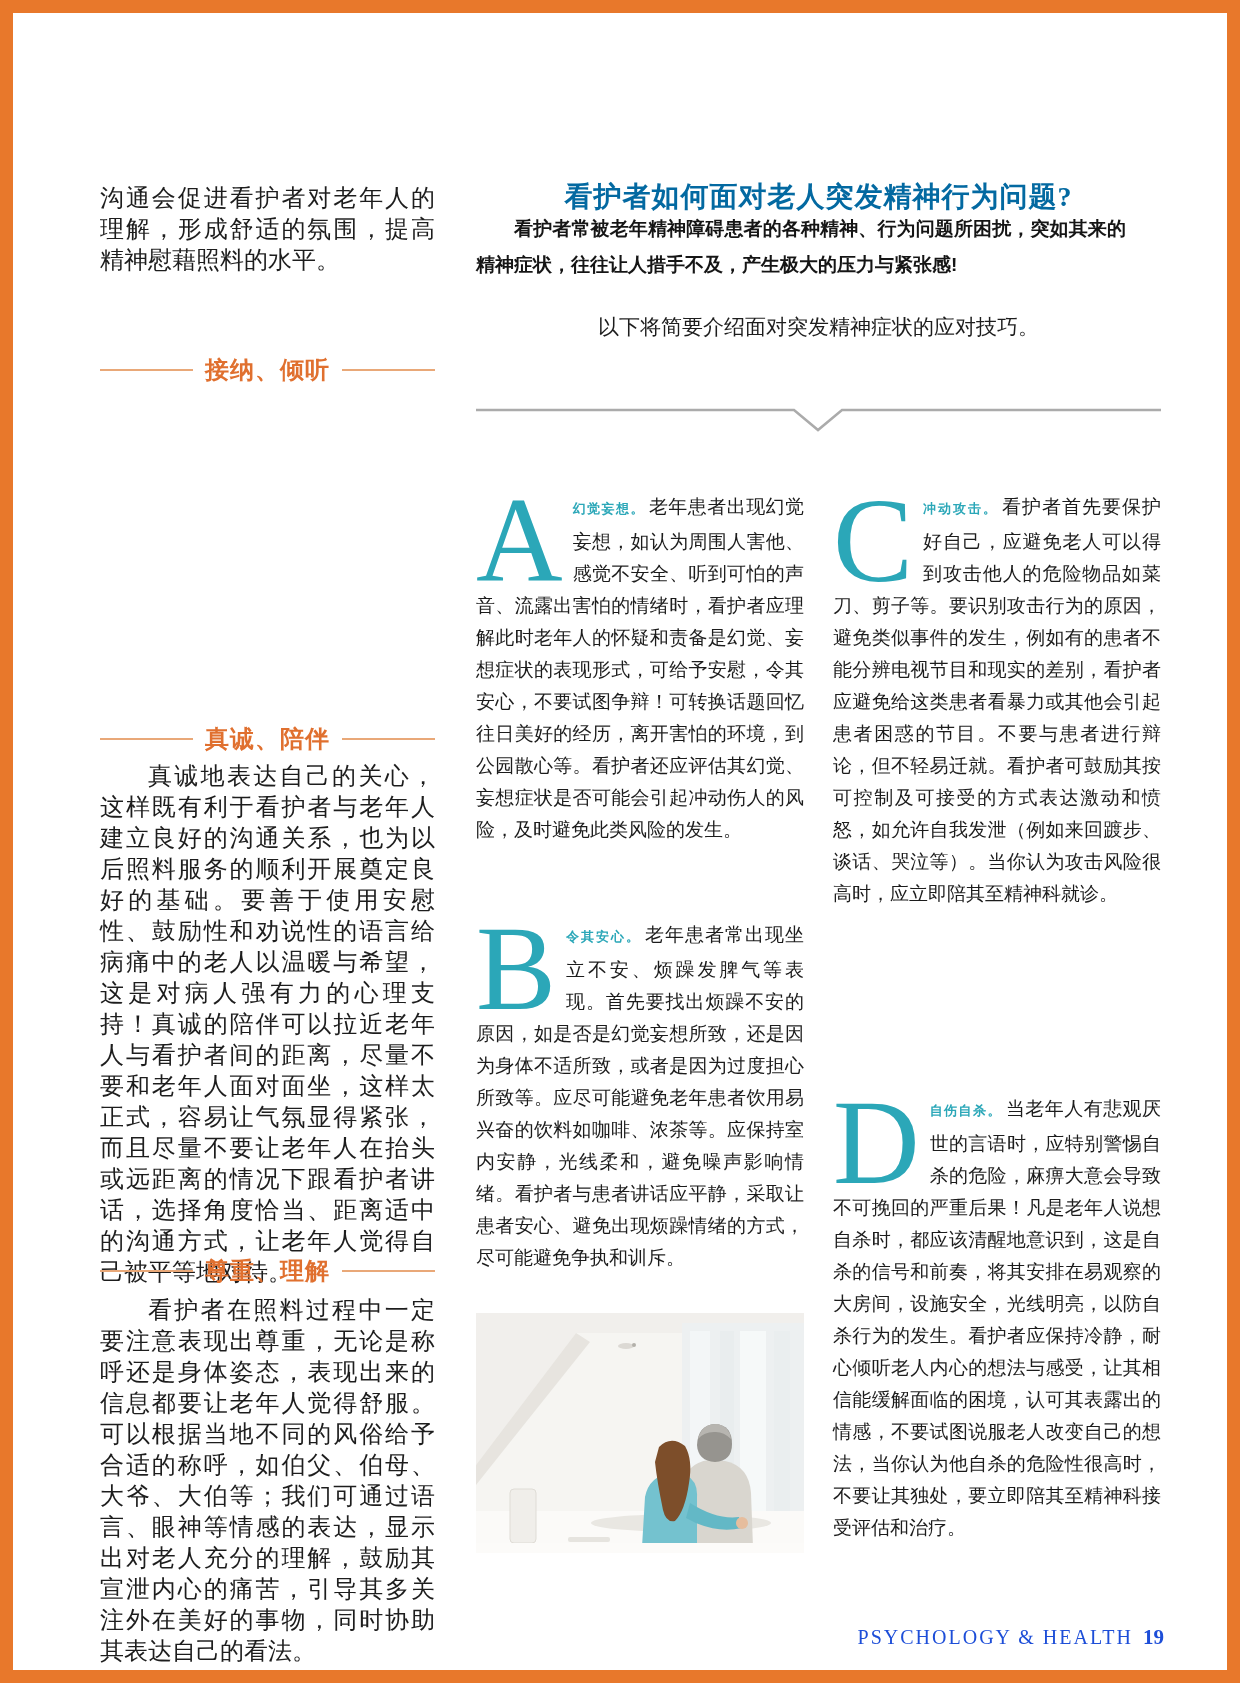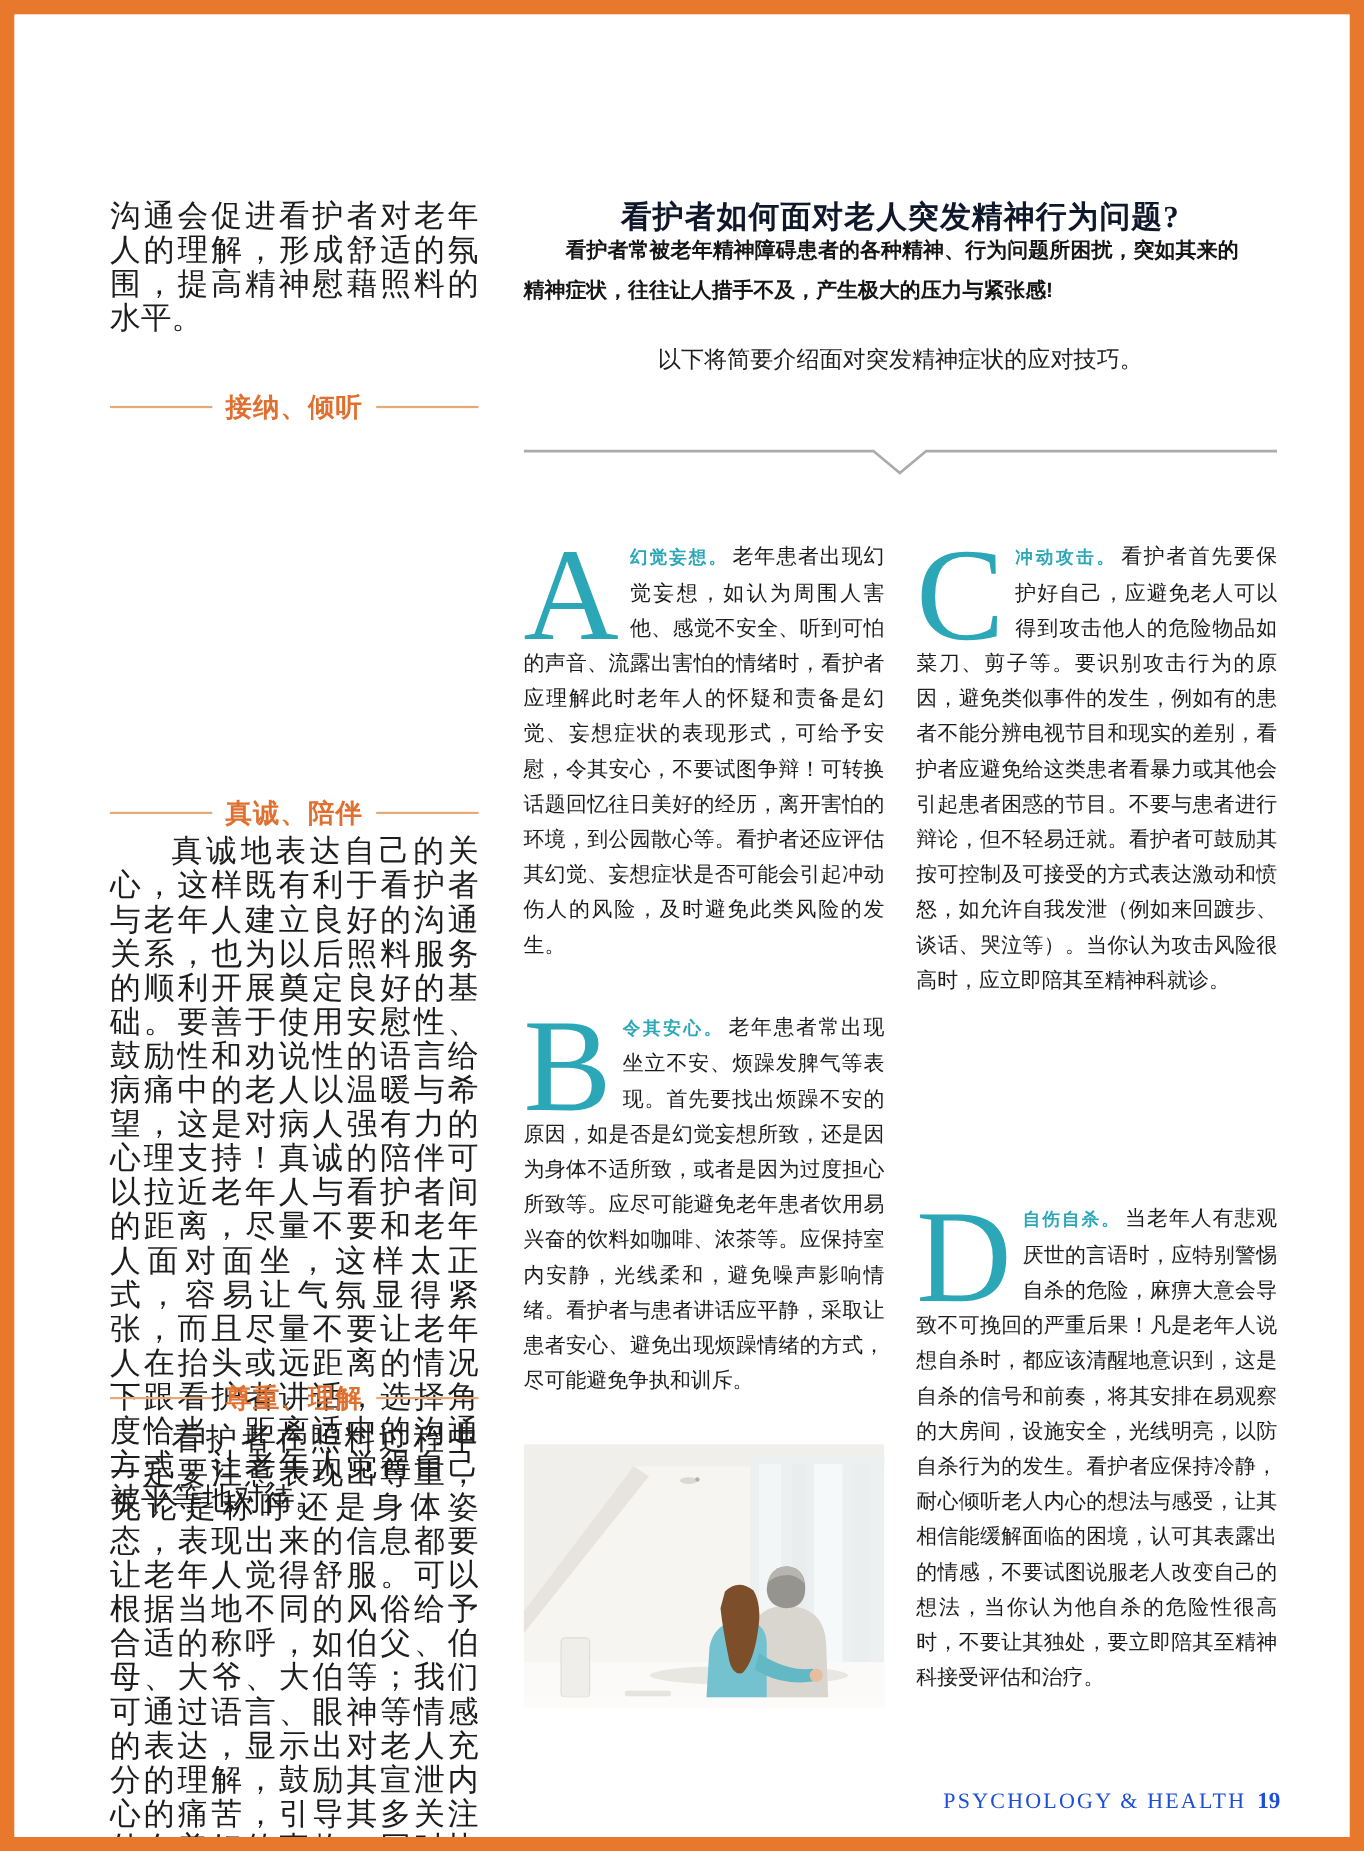--- a/index.html
+++ b/index.html
@@ -11,39 +11,39 @@
     border:13px solid #E8782B;
     font-family:"Liberation Serif",serif;
     color:#1c1c1c;
     overflow:hidden;
   }
   .abs{position:absolute;}
 
   
   .lcol{left:87px;width:335px;}
   .lbody{
-    font-size:28px;line-height:31px;
+    font-size:24px;line-height:31px;
     text-align:justify;text-justify:inter-ideograph;
-    color:#1d1d1d;margin:0;font-family:Liberation Mono, monospace;
+    color:#1d1d1d;margin:0;
   }
   .indent{text-indent:2em;}
   .lhead{
     display:flex;align-items:center;gap:12px;
     color:#E0702F;
     font-family:"Liberation Sans",sans-serif;
     font-weight:bold;font-size:24px;letter-spacing:1px;
     white-space:nowrap;
   }
   .lhead .rule{flex:1;height:2px;background:#E9A878;}
 
   
   .headline{
     left:463px;width:685px;top:165px;
     text-align:center;
-    color:#0f172a;
+    color:#0369a1;
     font-weight:bold;font-size:28px;letter-spacing:1px;
     font-family:"Liberation Serif",serif;
     margin:0;
   }
   .lead{
     left:463px;width:650px;top:198px;
     font-family:"Liberation Sans",sans-serif;
     font-weight:bold;font-size:19px;line-height:36px;
     text-indent:2em;text-align:justify;
     color:#151515;margin:0;
@@ -65,21 +65,21 @@
   .dropcap{
     float:left;
     font-family:"Liberation Serif",serif;
     font-size:120px;line-height:92px;
     color:#2BA7B8;
     margin:4px 10px 0 0;
   }
   .mtitle{
     color:#2BA7B8;
     font-family:Liberation Mono, monospace;
-    font-weight:bold;font-size:16px;letter-spacing:1px;
+    font-weight:bold;font-size:13px;letter-spacing:1px;
     margin-right:4px;
   }
 
   
   .photo{left:463px;top:1300px;width:328px;height:240px;}
   .photo svg{display:block;}
 
   
   .footer{
     right:63px;top:1612px;

